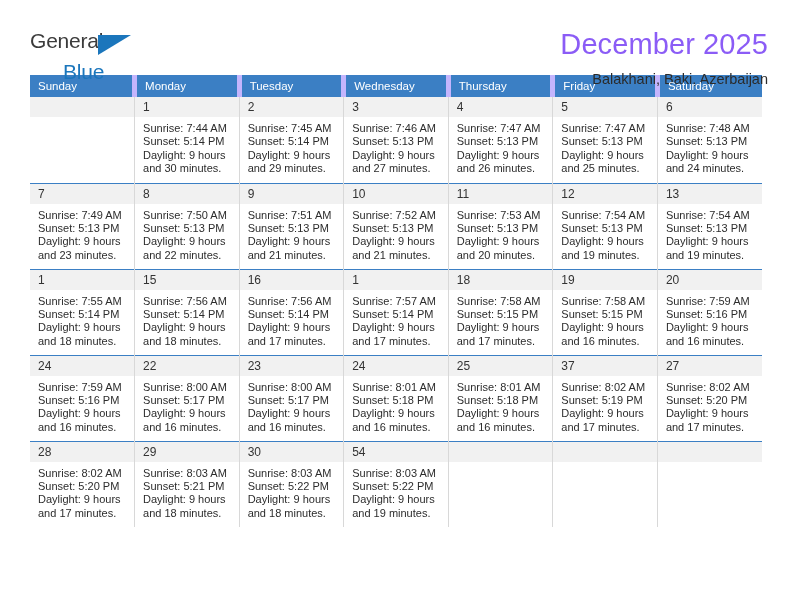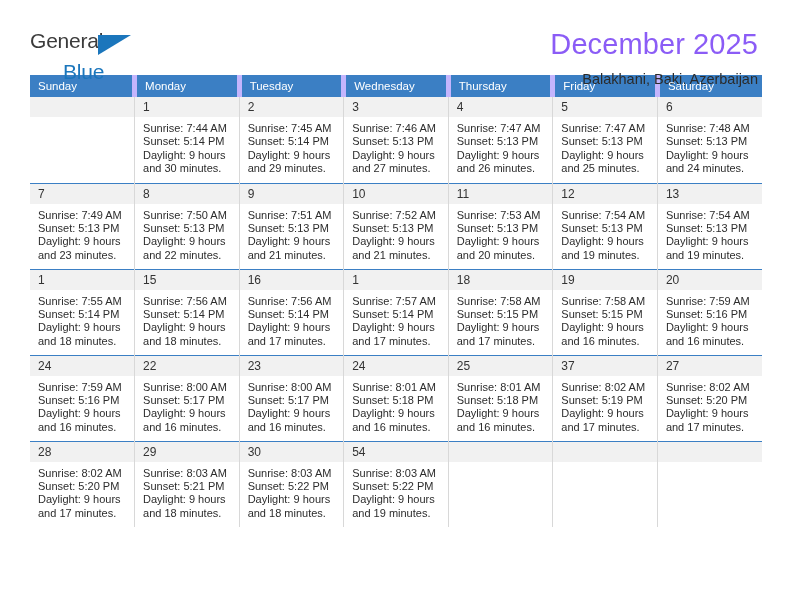--- a/index.html
+++ b/index.html
@@ -20,21 +20,21 @@
     height: 612px;
     box-sizing: border-box;
     position: relative;
   }
 
   
   .header {
     display: flex;
     align-items: flex-start;
     justify-content: space-between;
-    padding: 28px 34px 0 30px;
+    padding: 28px 24px 0 30px;
     box-sizing: border-box;
     height: 72px;
   }
   .brand {
     position: relative;
     width: 120px;
     height: 48px;
     flex: 0 0 auto;
   }
   .brand-general {

